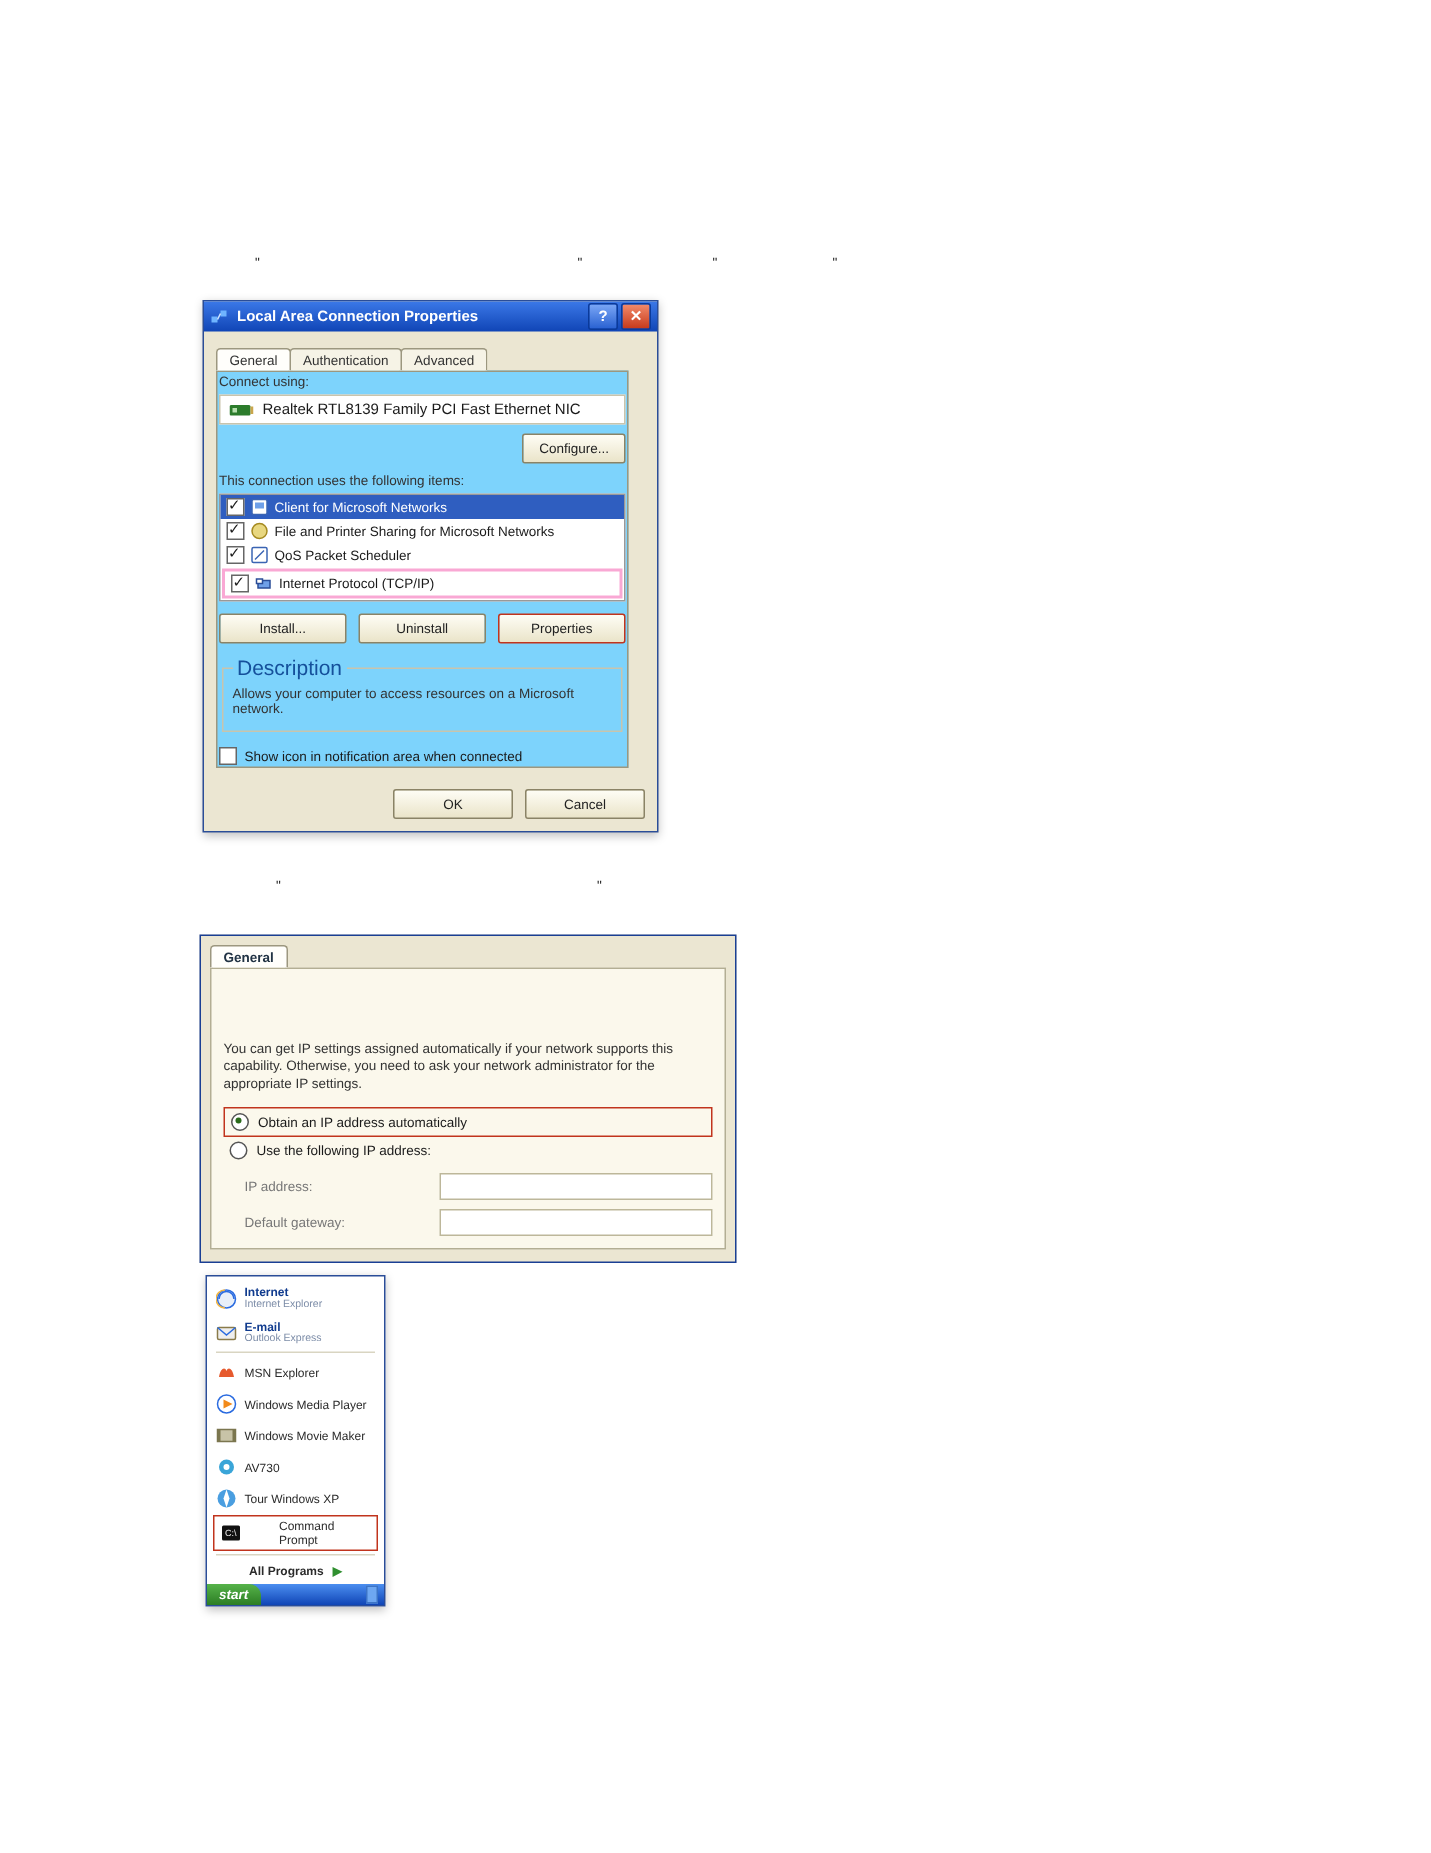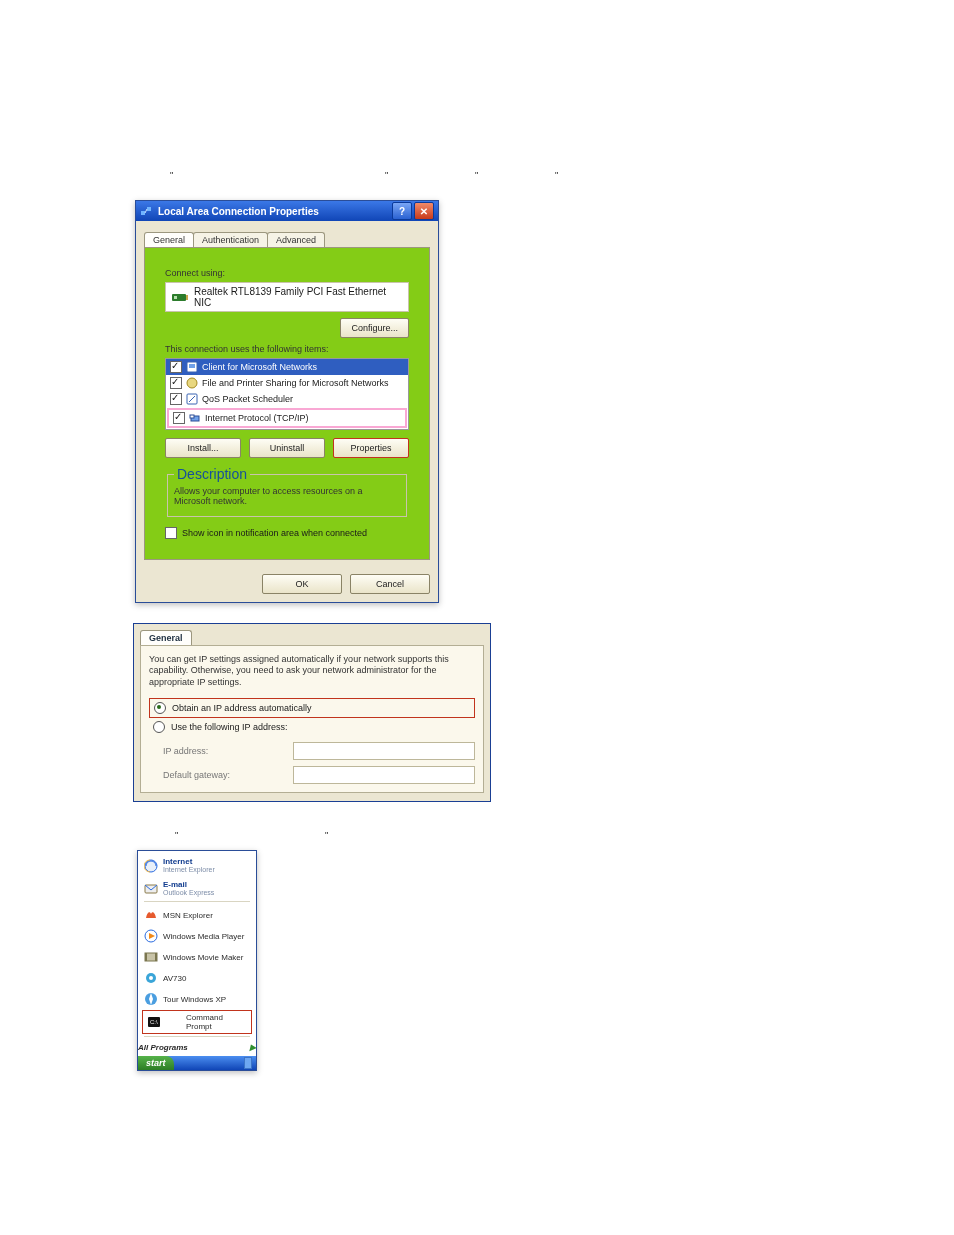--- a/index.html
+++ b/index.html
@@ -27,21 +27,21 @@
   .titlebar{height:20px;background:linear-gradient(#3b78e7,#1045b6);display:flex;align-items:center;padding:0 4px;color:#fff;font-weight:bold;font-size:10px;}
   .titlebar .ticon{width:12px;height:12px;margin-right:6px;display:inline-flex;align-items:center;justify-content:center;}
   .titlebar .ticon svg{display:block;}
   .titlebar .spacer{flex:1;}
   .titlebar .winbtn{width:18px;height:16px;margin-left:2px;border:1px solid #0b3a9a;border-radius:2px;display:flex;align-items:center;justify-content:center;font-weight:bold;font-size:10px;}
   .help-btn{background:linear-gradient(#7aa6f5,#2a62d2);color:#fff;}
   .close-btn{background:linear-gradient(#f28a6a,#c73a1b);color:#fff;}
   .tabs{display:flex;align-items:flex-end;margin:8px 8px 0 8px;height:18px;}
   .tab{padding:2px 8px;border:1px solid #9c977f;border-bottom:none;background:#f6f3e6;font-size:9px;color:#333;border-top-left-radius:3px;border-top-right-radius:3px;margin-right:-1px;}
   .tab.active{background:#fffefb;position:relative;z-index:2;}
-  .panel{margin:0 8px 8px 8px;border:1px solid #9c977f;background:#84cc16;padding:20px;}
+  .panel{margin:0 19px 8px 8px;border:1px solid #9c977f;background:#7dd3fc;padding:1px;}
   .lbl{font-size:9px;color:#333;}
   .adapter{display:flex;align-items:center;margin-top:4px;border:1px solid #c9c4ac;background:#fff;padding:3px 6px;}
   .adapter .nic-icon{width:16px;height:12px;margin-right:6px;}
   .btn{display:inline-flex;align-items:center;justify-content:center;height:18px;padding:0 10px;border:1px solid #8a8366;background:linear-gradient(#fefdf5,#eae4c9);font-size:9px;color:#222;border-radius:2px;}
   .row-right{display:flex;justify-content:flex-end;margin-top:6px;}
   .listbox{margin-top:4px;border:1px solid #999;background:#fff;font-size:9px;}
   .li{display:flex;align-items:center;padding:2px 4px;}
   .li.sel{background:var(--xp-highlight);color:#fff;}
   .li .cb{width:10px;height:10px;border:1px solid #666;background:#fff;margin-right:4px;position:relative;}
   .li .cb::after{content:"✓";position:absolute;left:0;top:-2px;font-size:10px;color:#1a1a1a;}
@@ -55,40 +55,40 @@
   .fieldset legend{font-size:14px;color:#15509b;padding:0 3px;}
   .chkline{display:flex;align-items:center;margin-top:10px;font-size:9px;}
   .chkline .cb{width:10px;height:10px;border:1px solid #666;background:#fff;margin-right:5px;}
   .okrow{display:flex;justify-content:flex-end;gap:8px;padding:6px 8px 8px 0;}
 
   
   .dlg2{position:absolute;left:133px;top:623px;width:356px;border:1px solid #1a3f94;background:var(--xp-tan);}
   .tabs2{display:flex;margin:6px 6px 0 6px;}
   .tabs2 .tab{font-weight:bold;color:#234;}
   .panel2{margin:0 6px 8px 6px;border:1px solid #b3ae94;background:#fbf8ec;padding:8px;}
-  .desc{font-size:9px;color:#333;line-height:1.25;}
+  .desc{font-size:9px;color:#333;line-height:1.25;margin-top:40px;}
   .radiogroup{margin-top:10px;}
   .radio{display:flex;align-items:center;font-size:9px;padding:3px 4px;}
   .radio .r{width:10px;height:10px;border:1px solid #555;border-radius:50%;margin-right:6px;position:relative;background:#fff;}
   .radio.sel .r::after{content:"";position:absolute;left:2px;top:2px;width:4px;height:4px;border-radius:50%;background:#2a6b1a;}
   .radio.boxed{border:1px solid #c1341d;}
   .iprow{display:flex;align-items:center;margin-top:6px;font-size:9px;color:#777;}
   .iprow .lab{width:130px;padding-left:14px;}
   .iprow .fld{flex:1;height:16px;border:1px solid #bdb79a;background:#fff;}
 
   
   .startmenu{position:absolute;left:137px;top:850px;width:118px;border:1px solid #2a4d98;background:#fff;padding:3px 0 0 0;box-shadow:0 2px 6px rgba(0,0,0,.25);}
   .smitem{display:flex;align-items:center;padding:3px 6px;font-size:8px;color:#2b2b2b;border-top:1px dotted transparent;}
   .smitem .ic{width:14px;height:14px;margin-right:5px;display:inline-flex;align-items:center;justify-content:center;}
   .smitem .ic svg{display:block;}
   .smtwoline .main{color:#103b8e;font-weight:bold;font-size:8px;line-height:1;}
   .smtwoline .sub{color:#7d8da8;font-size:7px;line-height:1.1;}
   .smitem.boxed{border:1px solid #c1341d;margin:1px 4px;padding:2px 4px;gap:20px;}
   .divider{height:1px;background:#d9d5c2;margin:2px 6px;}
-  .allprog{display:flex;align-items:center;justify-content:space-between;font-size:8px;font-weight:bold;color:#2b2b2b;padding:4px 0;font-style:italic;}
+  .allprog{display:flex;align-items:center;justify-content:center;font-size:8px;font-weight:bold;color:#2b2b2b;padding:4px 0;}
   .allprog .arrow{margin-left:6px;color:#2f8f2f;}
   .startbar{height:14px;background:linear-gradient(#4b8ef0,#1045b6);display:flex;align-items:center;}
   .startbtn{display:flex;align-items:center;height:14px;padding:0 8px;background:linear-gradient(#56b34a,#2c7d24);color:#fff;font-style:italic;font-weight:bold;font-size:9px;border-top-right-radius:8px;}
   .startbar .tray{flex:1;}
   .startbar .traybox{width:6px;height:10px;background:#6ea7f1;margin:0 4px 0 auto;border:1px solid #3c74c7;}
 </style>
 </head>
 <body>
 
 <div class="caption cap1"><span class="q">"</span></div>

